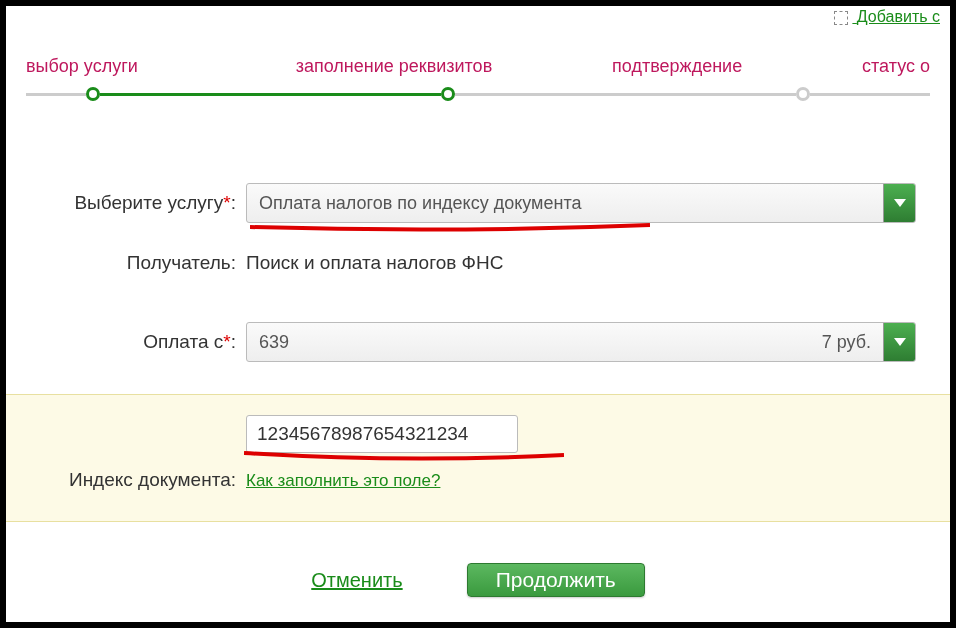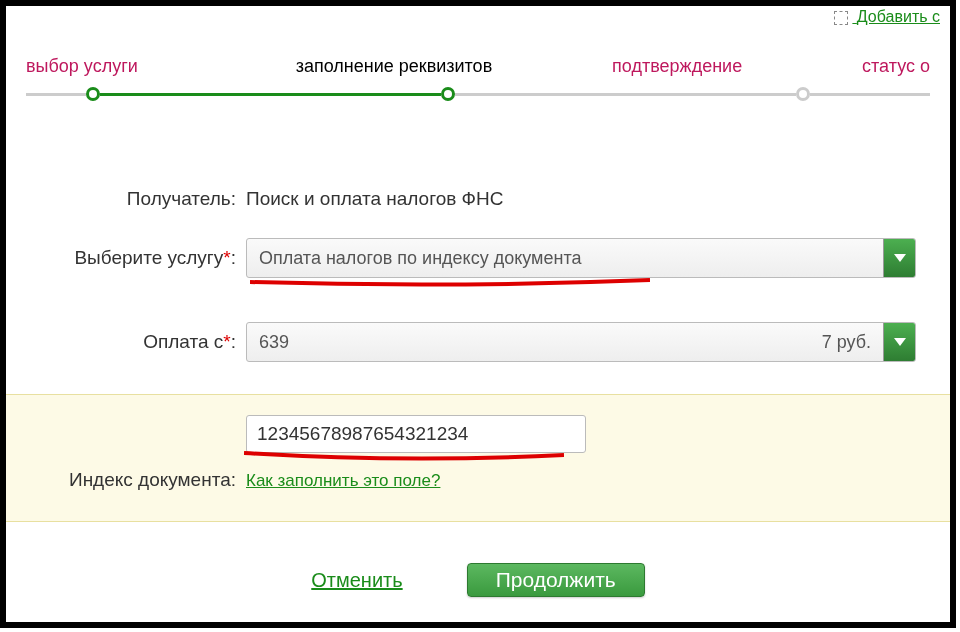--- a/index.html
+++ b/index.html
@@ -63,21 +63,21 @@
       display: flex;
       justify-content: space-between;
       padding: 0 20px;
       margin-top: 50px;
     }
     .stepper-labels span {
       font-size: 18px;
       color: #be185d;
     }
     .stepper-labels span.active {
-      color: #000000;
+      color: #be185d;
       margin-left: 38px;
     }
     .stepper-track {
       display: flex;
       align-items: center;
       padding: 0 20px;
       margin-top: 10px;
     }
     .form-area {
       margin-top: 70px;
@@ -136,21 +136,21 @@
       border-left: 1px solid #999;
     }
     .select-arrow svg {
       width: 12px;
       height: 8px;
     }
     .text-input {
       border: 1px solid #bbb;
       border-radius: 3px;
       height: 38px;
-      width: 340px;
+      width: 272px;
       padding: 0 10px;
       font-size: 19px;
       color: #333;
       background: #fff;
     }
     .help-link {
       color: #1a8c1a;
       text-decoration: underline;
       font-size: 17px;
       display: block;
@@ -206,42 +206,42 @@
     <div class="step-line gray" style="flex:0 0 60px"></div>
     <div class="step-dot green"></div>
     <div class="step-line green" style="flex:1"></div>
     <div class="step-dot green"></div>
     <div class="step-line gray" style="flex:1"></div>
     <div class="step-dot"></div>
     <div class="step-line gray" style="flex:0 0 120px"></div>
   </div>
 
   <div class="form-area">
-    <div class="form-row">
-      <div class="form-label">Получатель:</div>
-      <div class="form-value">Поиск и оплата налогов ФНС</div>
-    </div>
-
     <div class="form-row" style="position:relative;">
       <div class="form-label">
         <span>Выберите услугу</span><span class="req">*</span>:
       </div>
       <div class="form-value">
         <div class="select-box">
           <div class="select-text">Оплата налогов по индексу документа</div>
           <div class="select-arrow">
             <svg viewBox="0 0 12 8">
                 <polygon points="0,0 12,0 6,8" fill="#fff"></polygon>
               </svg>
           </div>
         </div>
         <svg class="red-curve" style="left:4px; top:40px; width:400px; height:12px;">
           <path d="M0,4 Q200,10 400,2" stroke="#d00" stroke-width="4" fill="none"></path>
         </svg>
       </div>
+    </div>
+
+    <div class="form-row">
+      <div class="form-label">Получатель:</div>
+      <div class="form-value">Поиск и оплата налогов ФНС</div>
     </div>
 
     <div class="form-row" style="margin-top:20px;">
       <div class="form-label">
         <span>Оплата с</span><span class="req">*</span>:
       </div>
       <div class="form-value">
         <div class="select-box">
           <div class="select-text" style="display:flex;">
             <span>639</span>

